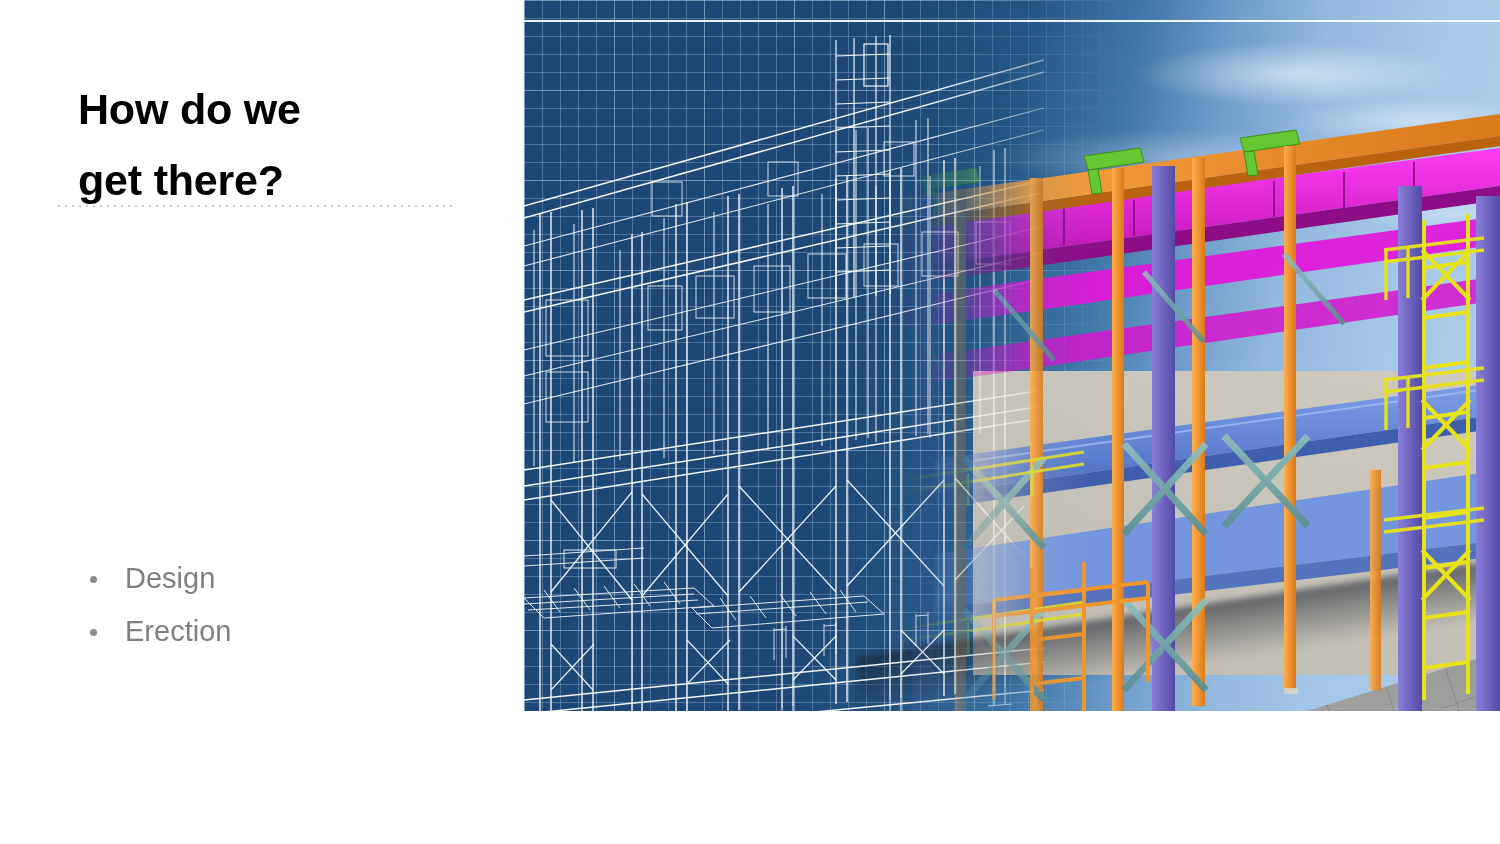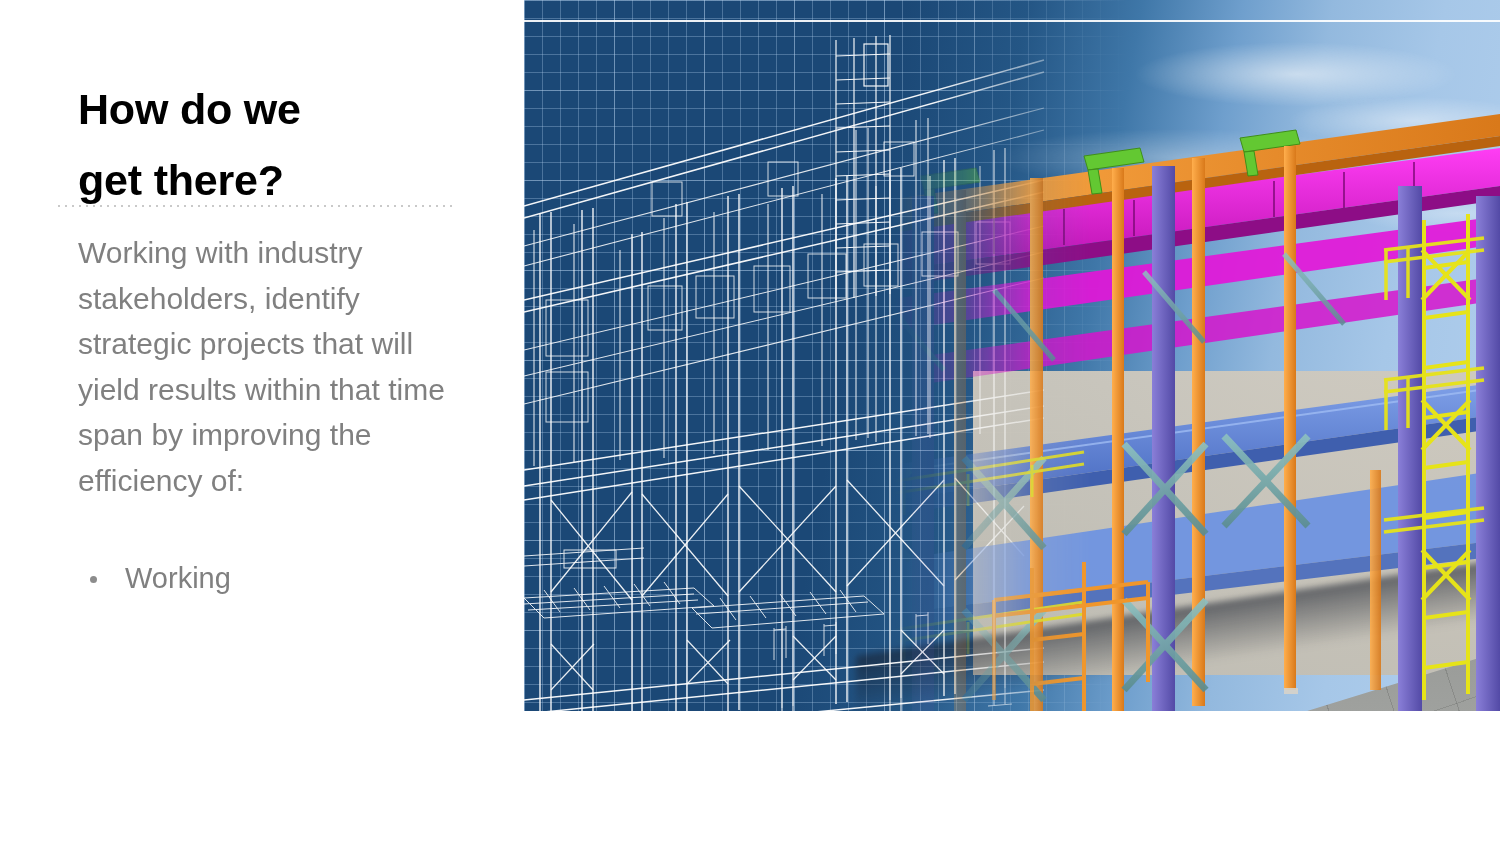--- a/index.html
+++ b/index.html
@@ -578,23 +578,26 @@
     <div class="frame-line top"></div>
     <div class="frame-line bottom"></div>
   </div>
 
   <div class="text-panel">
     <h1 class="slide-title">How do we
 get there?</h1>
 
     <div class="title-divider"></div>
 
-    <p class="body-text">Working with industry stakeholders, identify strategic projects that will yield results within that time span by improving the efficiency of:</p>
 
     <ul class="bullet-list">
       <li class="bullet-item">
         <span class="bullet-dot"></span>
-        <span>Working</span>
+        <span>Design</span>
+      </li>
+      <li class="bullet-item">
+        <span class="bullet-dot"></span>
+        <span>Erection</span>
       </li>
     </ul>
   </div>
 
 </div>
 
 </body></html>

